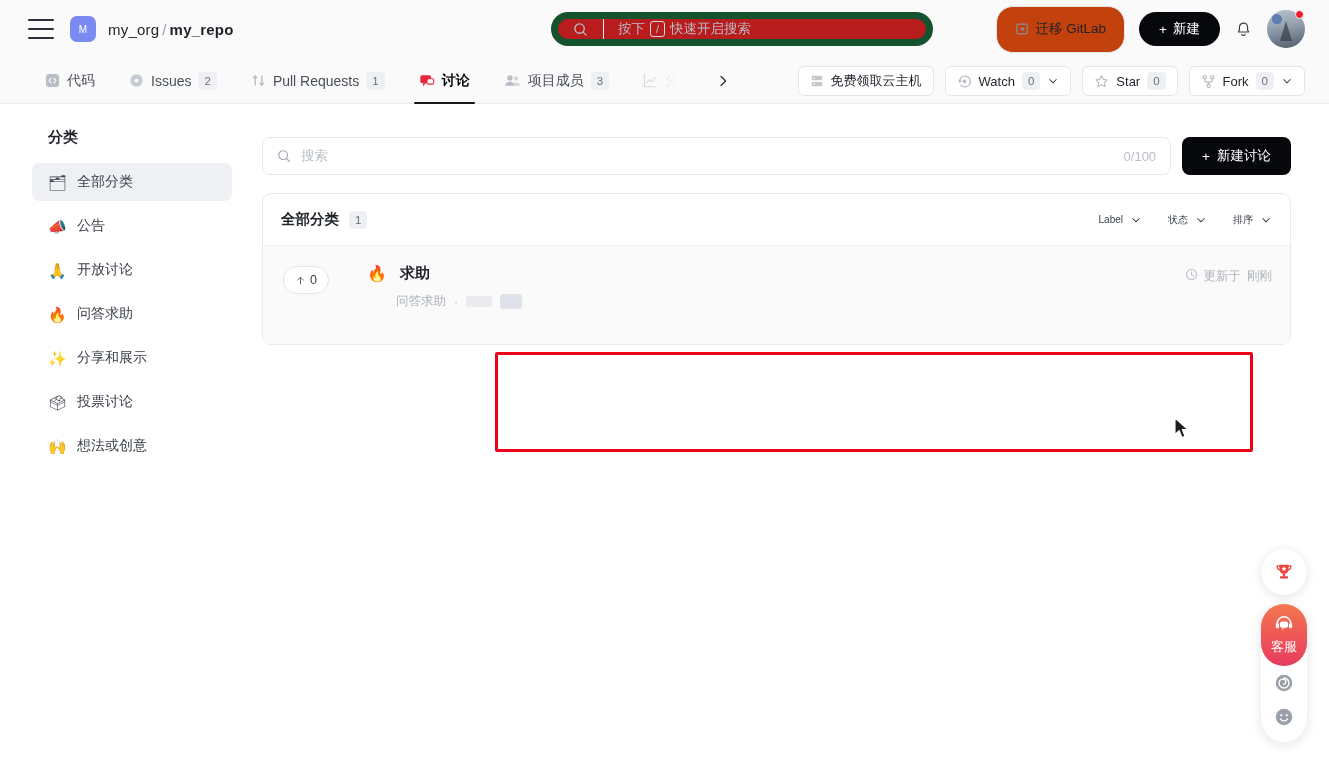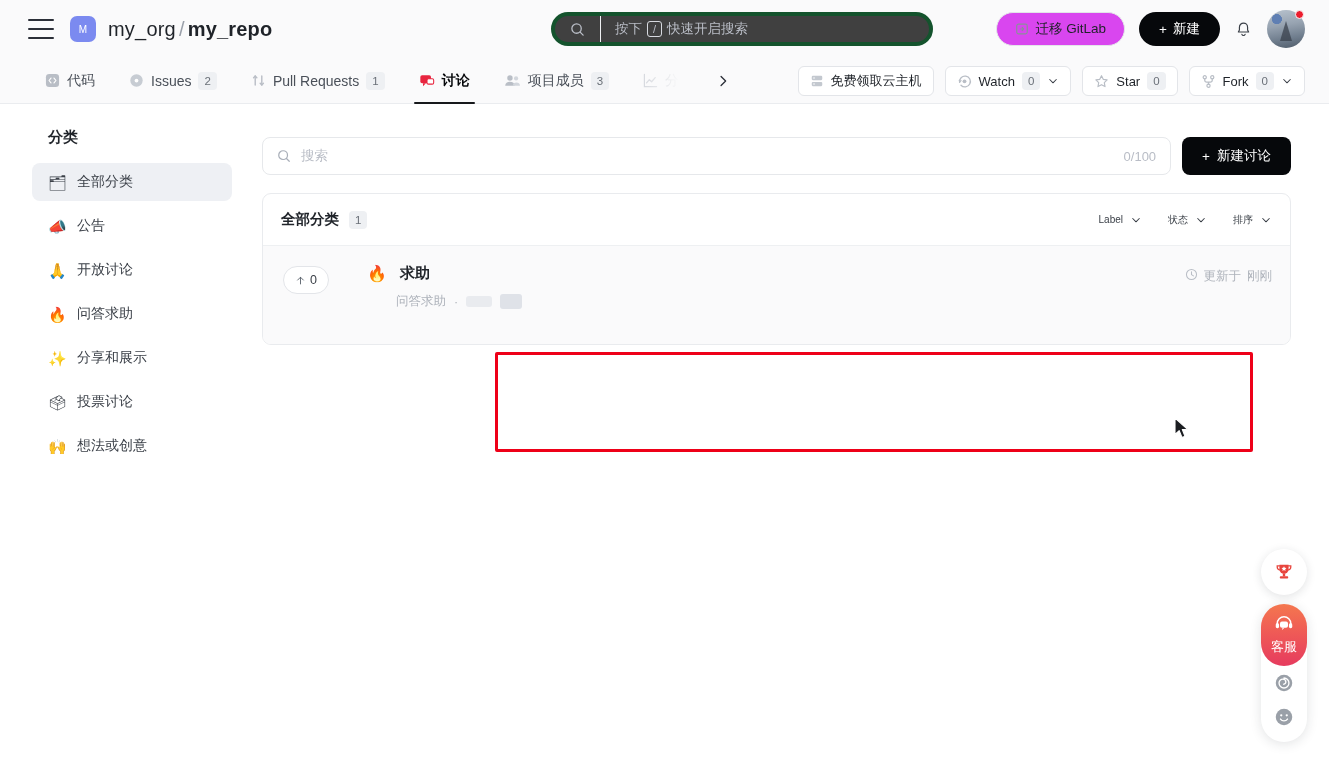--- a/index.html
+++ b/index.html
@@ -32,37 +32,37 @@
     width: 26px; height: 26px;
     background: #7b8af0;
     border-radius: 7px;
     color: #fff;
     font-size: 10px;
     display: flex; align-items: center; justify-content: center;
     margin-right: 12px;
     font-weight: 400;
   }
   .repo-path {
-    font-size: 20px;
+    font-size: 15px;
     color: #1f2329;
     white-space: nowrap;
     letter-spacing: .2px;
   }
   .repo-path .sep { color: #9aa0aa; margin: 0 3px; }
   .repo-path .repo { font-weight: bold; }
 
   .search-wrap {
     position: absolute;
     left: 551px;
     top: 12px;
     width: 382px;
     height: 34px;
-    border: 4px solid #14532d;
+    border: 7px solid #14532d;
     border-radius: 18px;
-    background: #404040;
+    background: #b91c1c;
     display: flex;
     align-items: center;
     overflow: hidden;
   }
   .search-wrap .ico {
     width: 46px; height: 100%;
     display:flex; align-items:center; justify-content:center;
     border-right: 1px solid #eef0f2;
     flex-shrink: 0;
   }
@@ -82,24 +82,24 @@
     display:inline-block;
   }
 
   .top-right {
     position: absolute;
     right: 24px; top: 0;
     height: 58px;
     display: flex; align-items: center; gap: 14px;
   }
   .btn-outline {
-    height: 34px;
+    height: 47px;
     border: 1px solid #e3e5e9;
     border-radius: 17px;
-    background: #d946ef;
+    background: #c2410c;
     display: flex; align-items: center; gap: 7px;
     padding: 0 18px;
     font-size: 13.5px;
     color: #1f2329;
     cursor: pointer;
     white-space: nowrap;
   }
   .btn-dark {
     height: 34px;
     background: #06080b;

